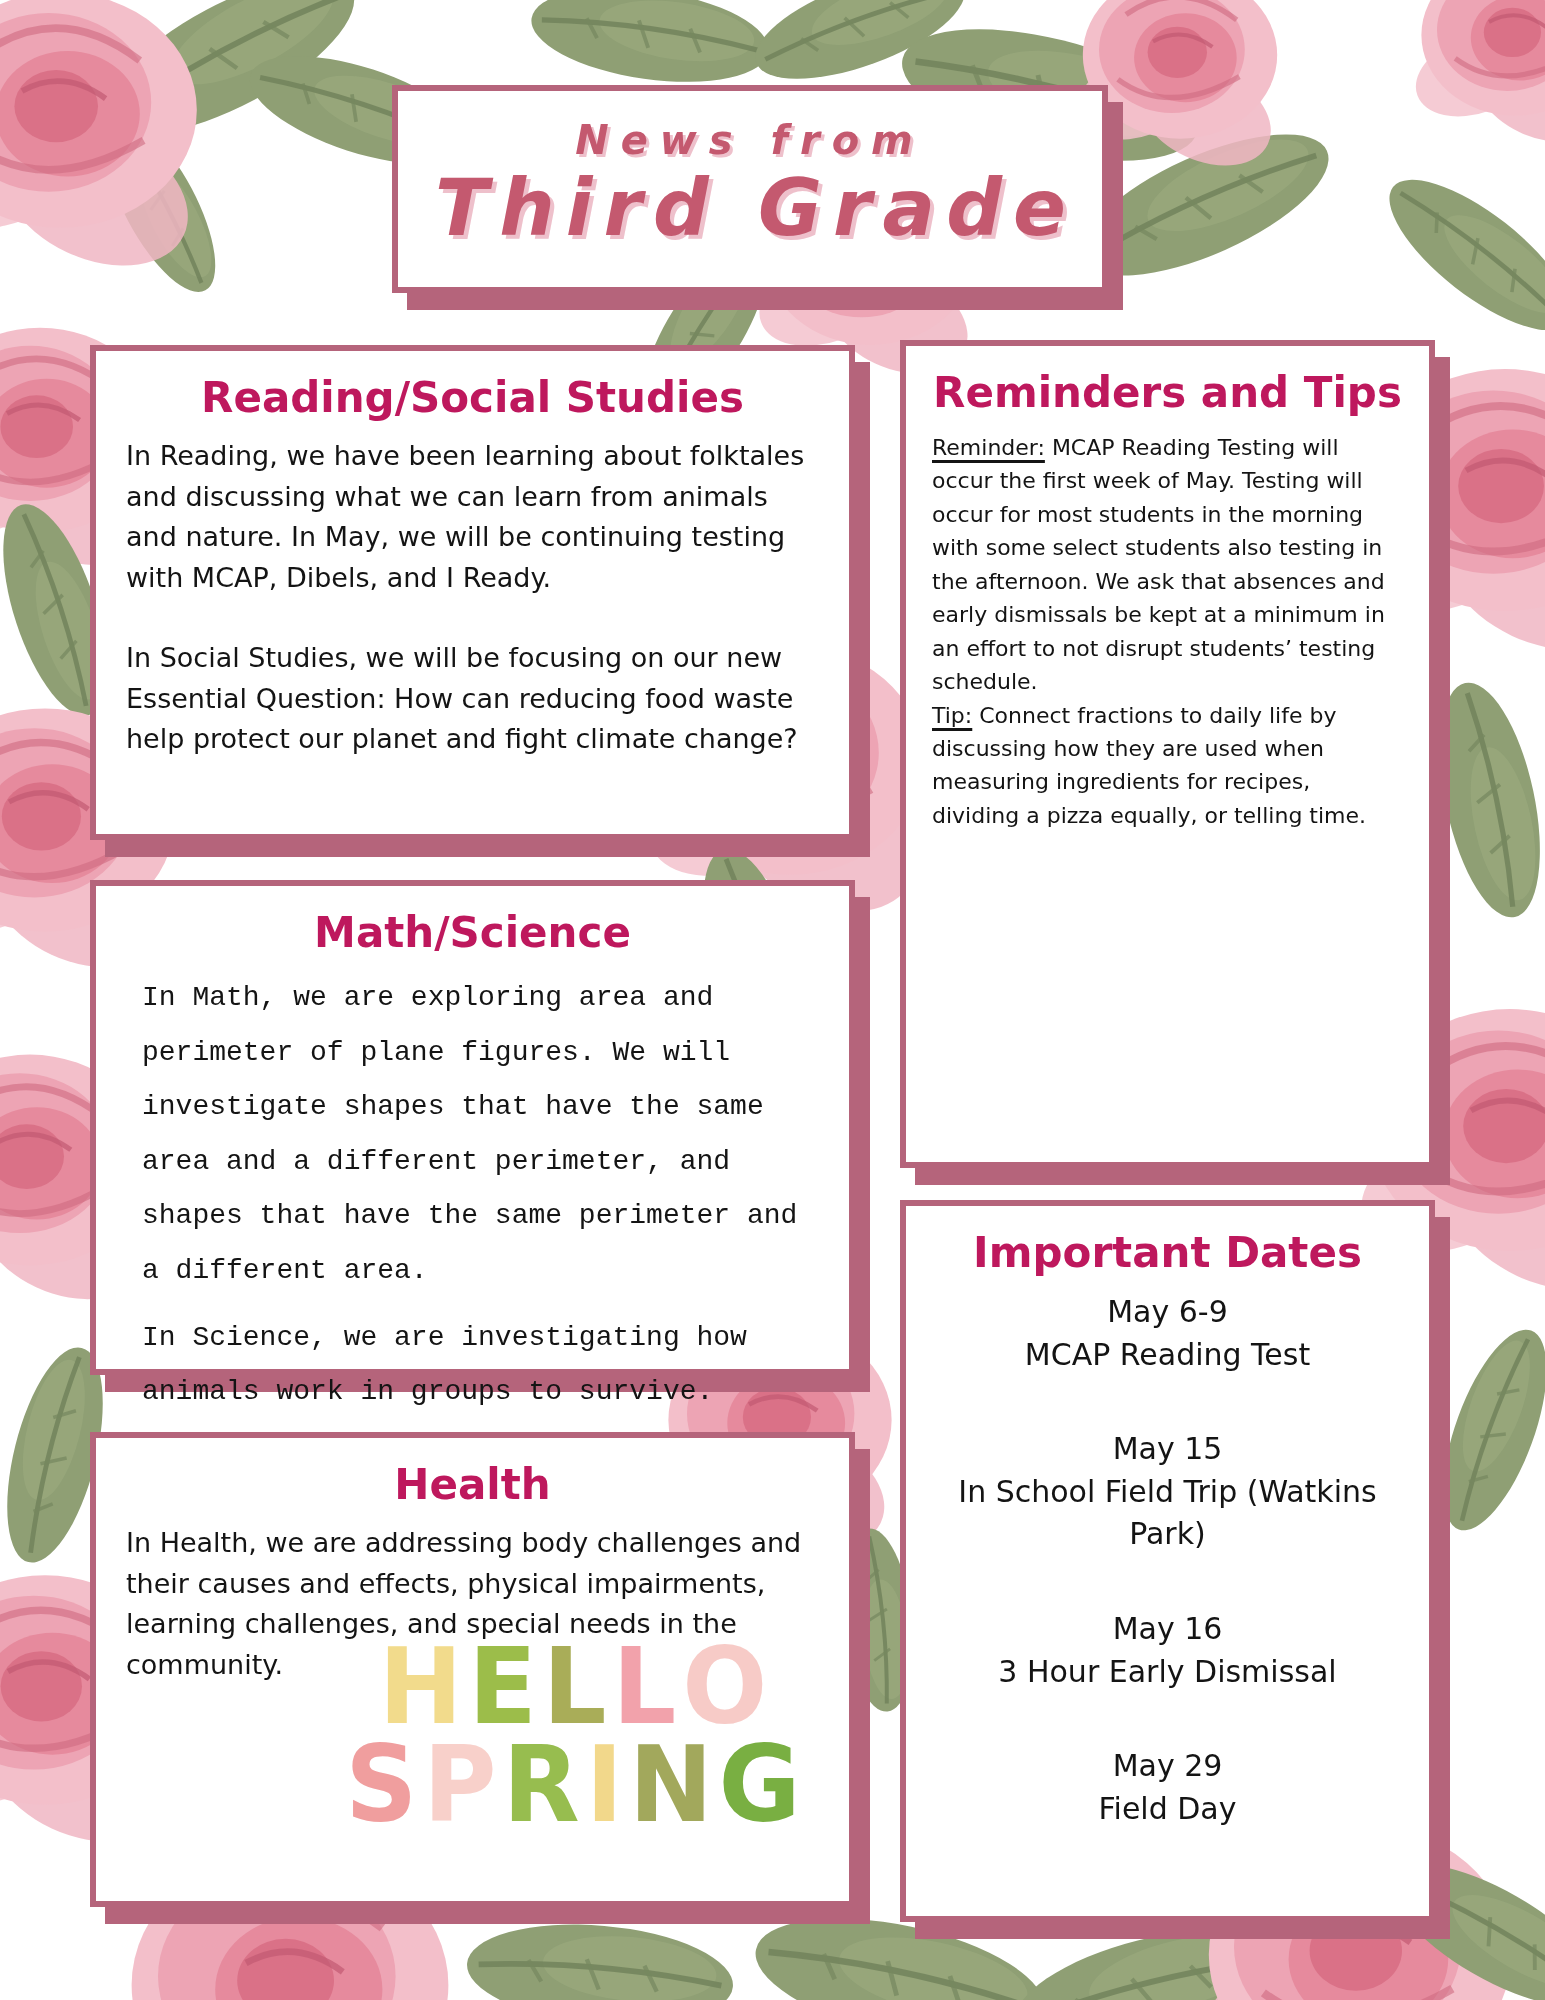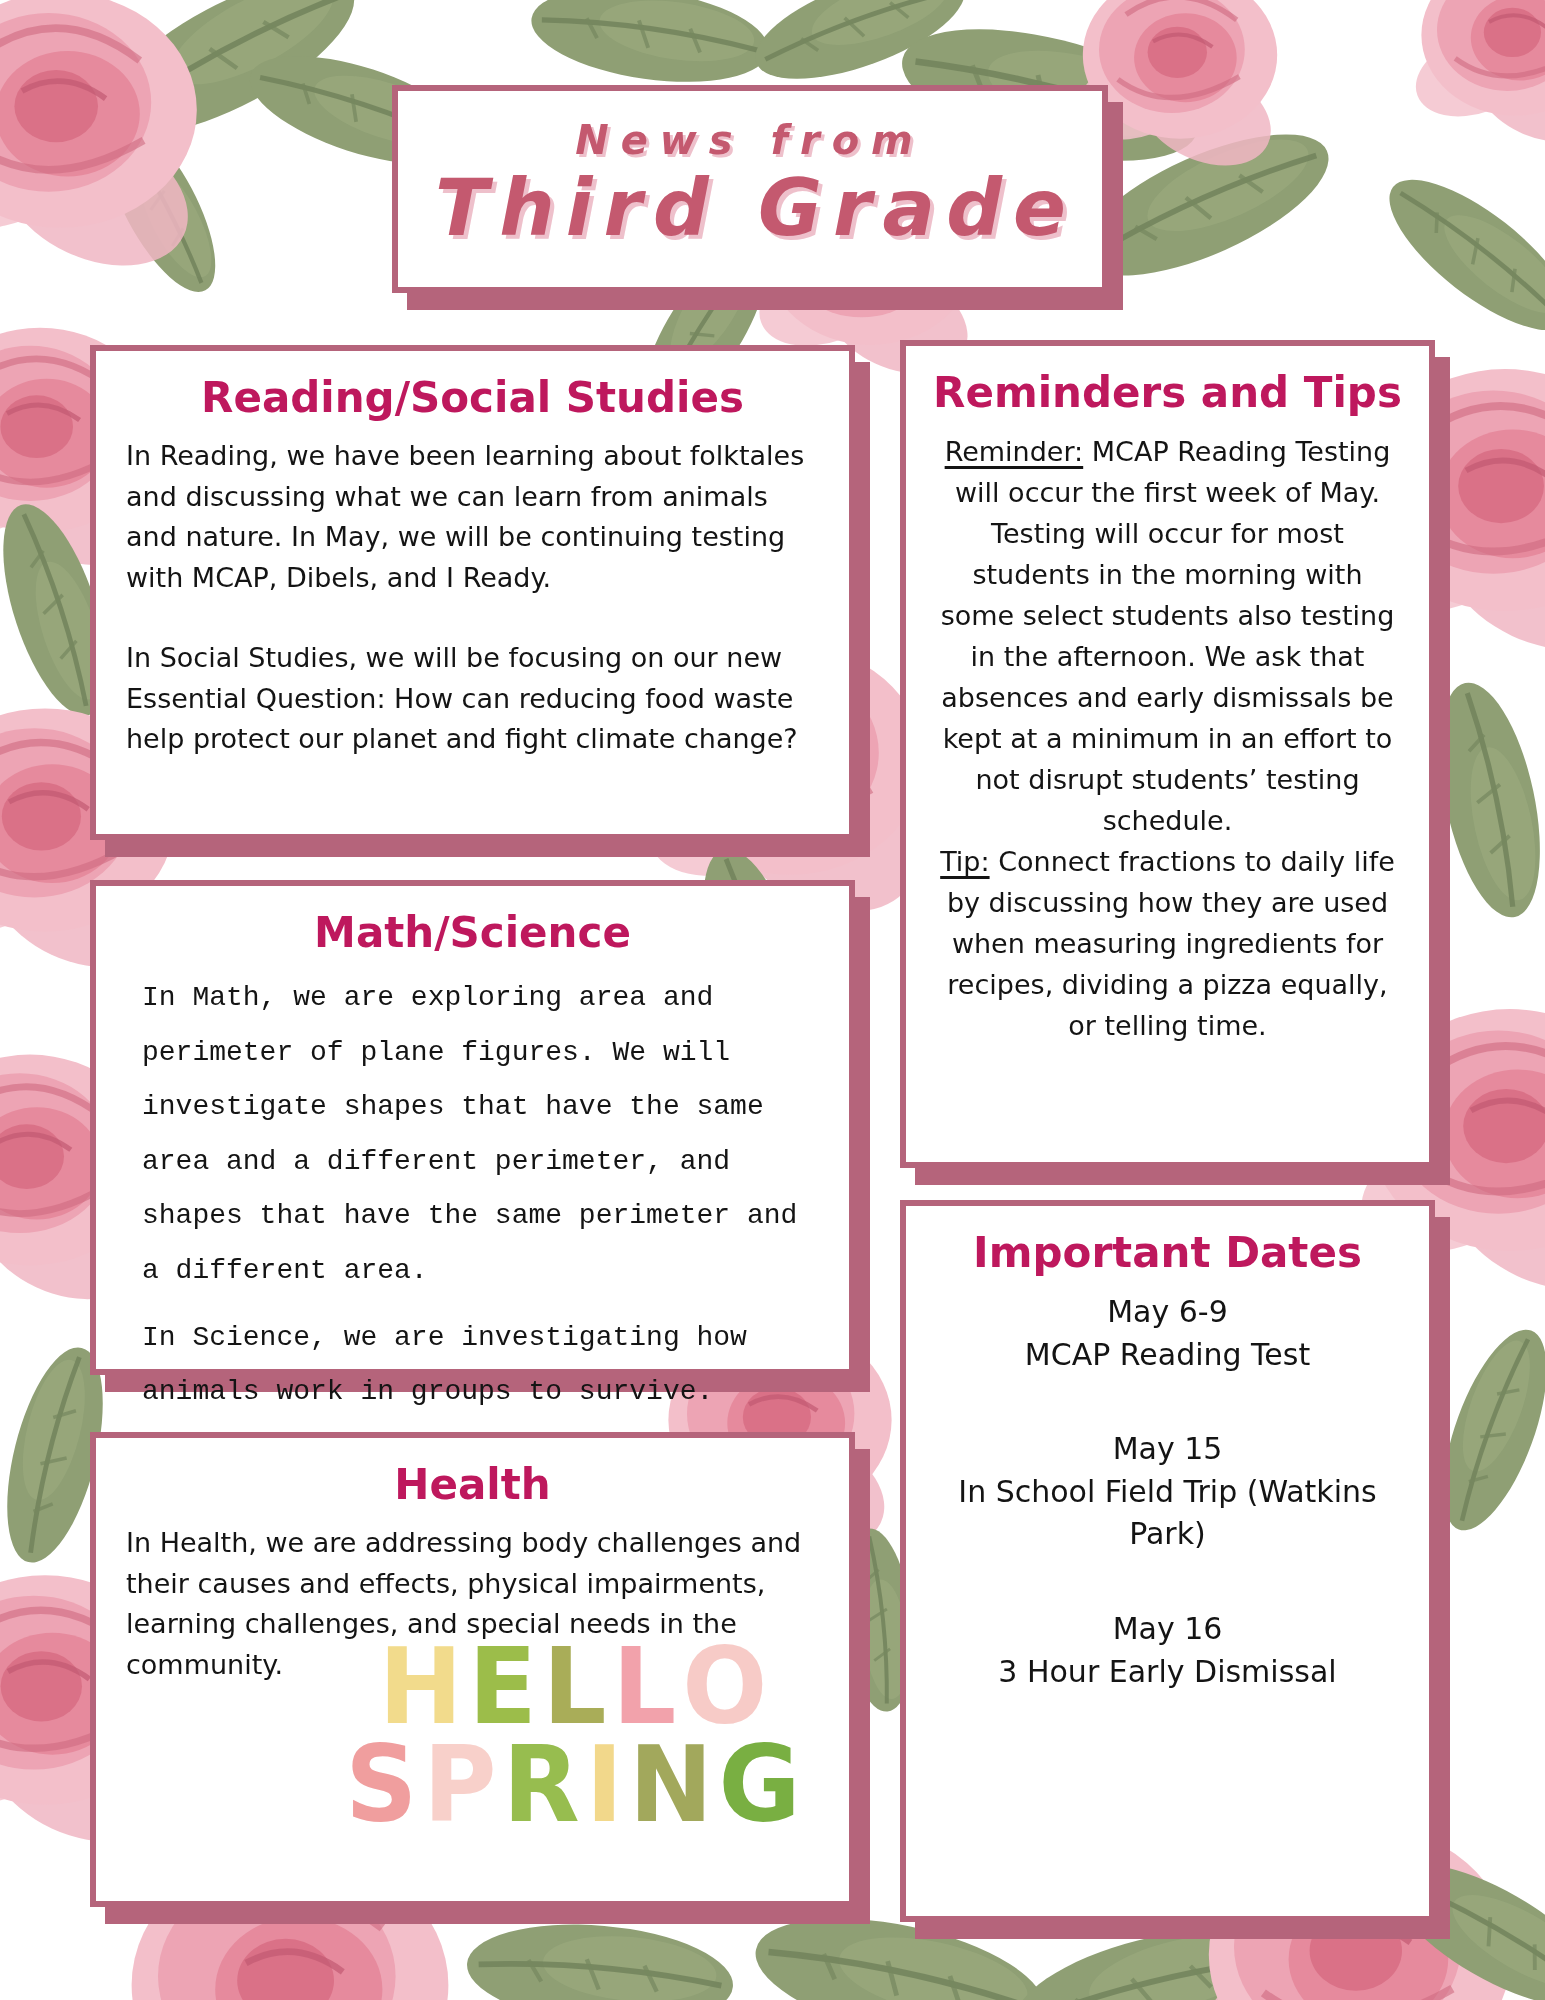--- a/index.html
+++ b/index.html
@@ -45,21 +45,21 @@
   .sec-title{
     text-align:center;
     color:#be185d;
     font-size:42px;font-weight:bold;
     margin:22px 10px 14px 10px;
   }
   .body-text{font-size:27px;line-height:1.5;padding:0 30px;}
   .body-text p{margin:4px 0 40px 0;}
   .math-card .body-text{font-size:28px;line-height:1.95;padding:0 34px;}
   .math-card .body-text p{margin:12px;font-family:Liberation Mono, monospace;}
-  .reminders-card .body-text{font-size:27px;line-height:1.52;padding:0 26px;text-align:center;}
+  .reminders-card .body-text{font-size:22px;line-height:1.52;padding:0 26px;}
   .reminders-card .body-text p{margin:0;}
   .ul{text-decoration:underline;text-decoration-thickness:3px;text-underline-offset:5px;}
 
   .dates-list{text-align:center;font-size:30px;line-height:1.42;padding:0 26px;}
   .date-event{margin-bottom:52px;}
 
   .hello-spring{
     position:absolute;left:215px;top:200px;width:530px;
     text-align:center;z-index:3;line-height:0.98;
     font-weight:bold;letter-spacing:6px;
@@ -190,16 +190,20 @@
         <div class="date-event">
           <div class="date-line">May 15</div>
           <div class="date-desc">In School Field Trip (Watkins Park)</div>
         </div>
 
         <div class="date-event">
           <div class="date-line">May 16</div>
           <div class="date-desc">3 Hour Early Dismissal</div>
         </div>
 
+        <div class="date-event">
+          <div class="date-line">May 29</div>
+          <div class="date-desc">Field Day</div>
+        </div>
       </div>
   </div>
 
 </div>
 
 </body></html>

